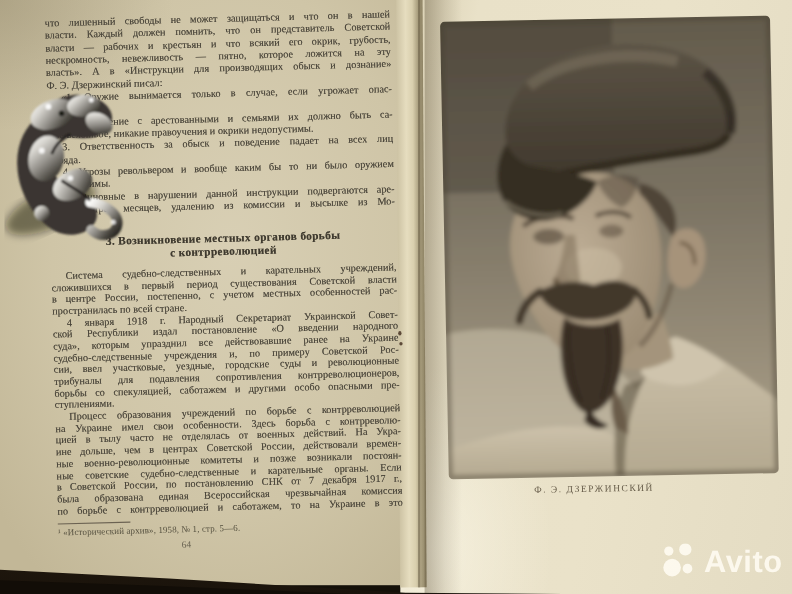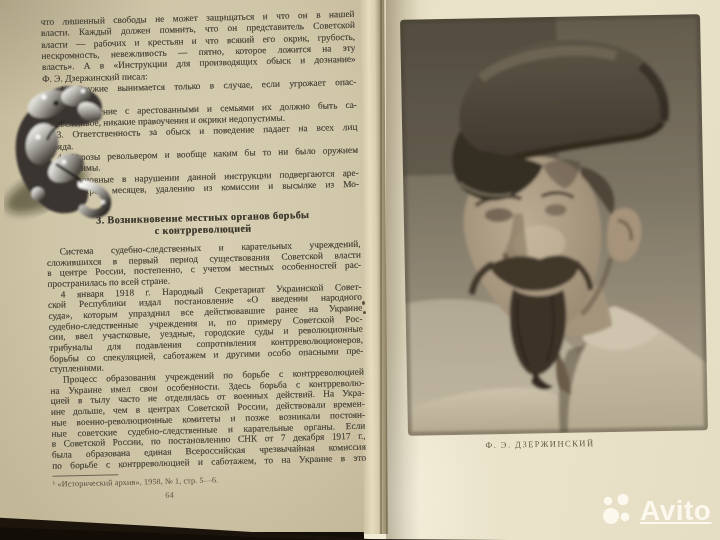--- a/index.html
+++ b/index.html
@@ -53,21 +53,21 @@
   .bottom-wedges{position:absolute;left:0;top:0;width:512px;height:540px;pointer-events:none;}
   .cover-edge{position:absolute;inset:0;
     clip-path:polygon(0 95.9%,30% 97.4%,72% 99.8%,100% 100%,0 100%);
     background:linear-gradient(to bottom,#8a7450 0%,#4a3922 45%,#1a130b 100%);}
   .table-dark{position:absolute;inset:0;
     clip-path:polygon(0 97.7%,28% 98.6%,62% 100%,0 100%);background:#120d07;}
 
   
   .watermark{position:absolute;left:597px;top:494px;display:flex;align-items:center;gap:5px;}
   .wm-text{font-family:"Liberation Sans","DejaVu Sans",sans-serif;font-weight:700;
-    font-size:28px;color:rgba(255,252,243,.88);letter-spacing:.5px;text-decoration:underline;}
+    font-size:28px;color:rgba(255,252,243,.88);letter-spacing:.5px;}
 </style>
 </head>
 <body>
 
 <div class="scene">
 
   <div class="right-page"></div>
   <div class="right-page-glow"></div>
 
   <div class="left-page"></div>

